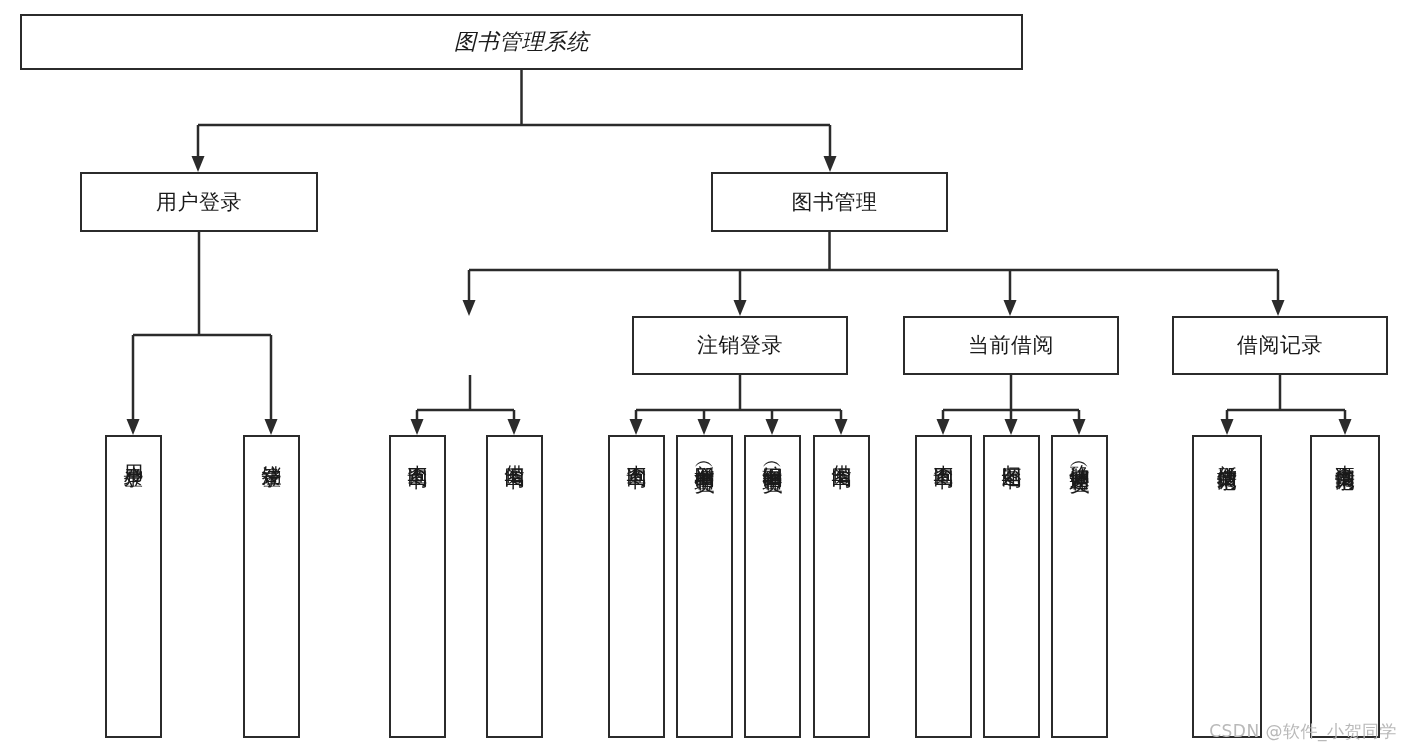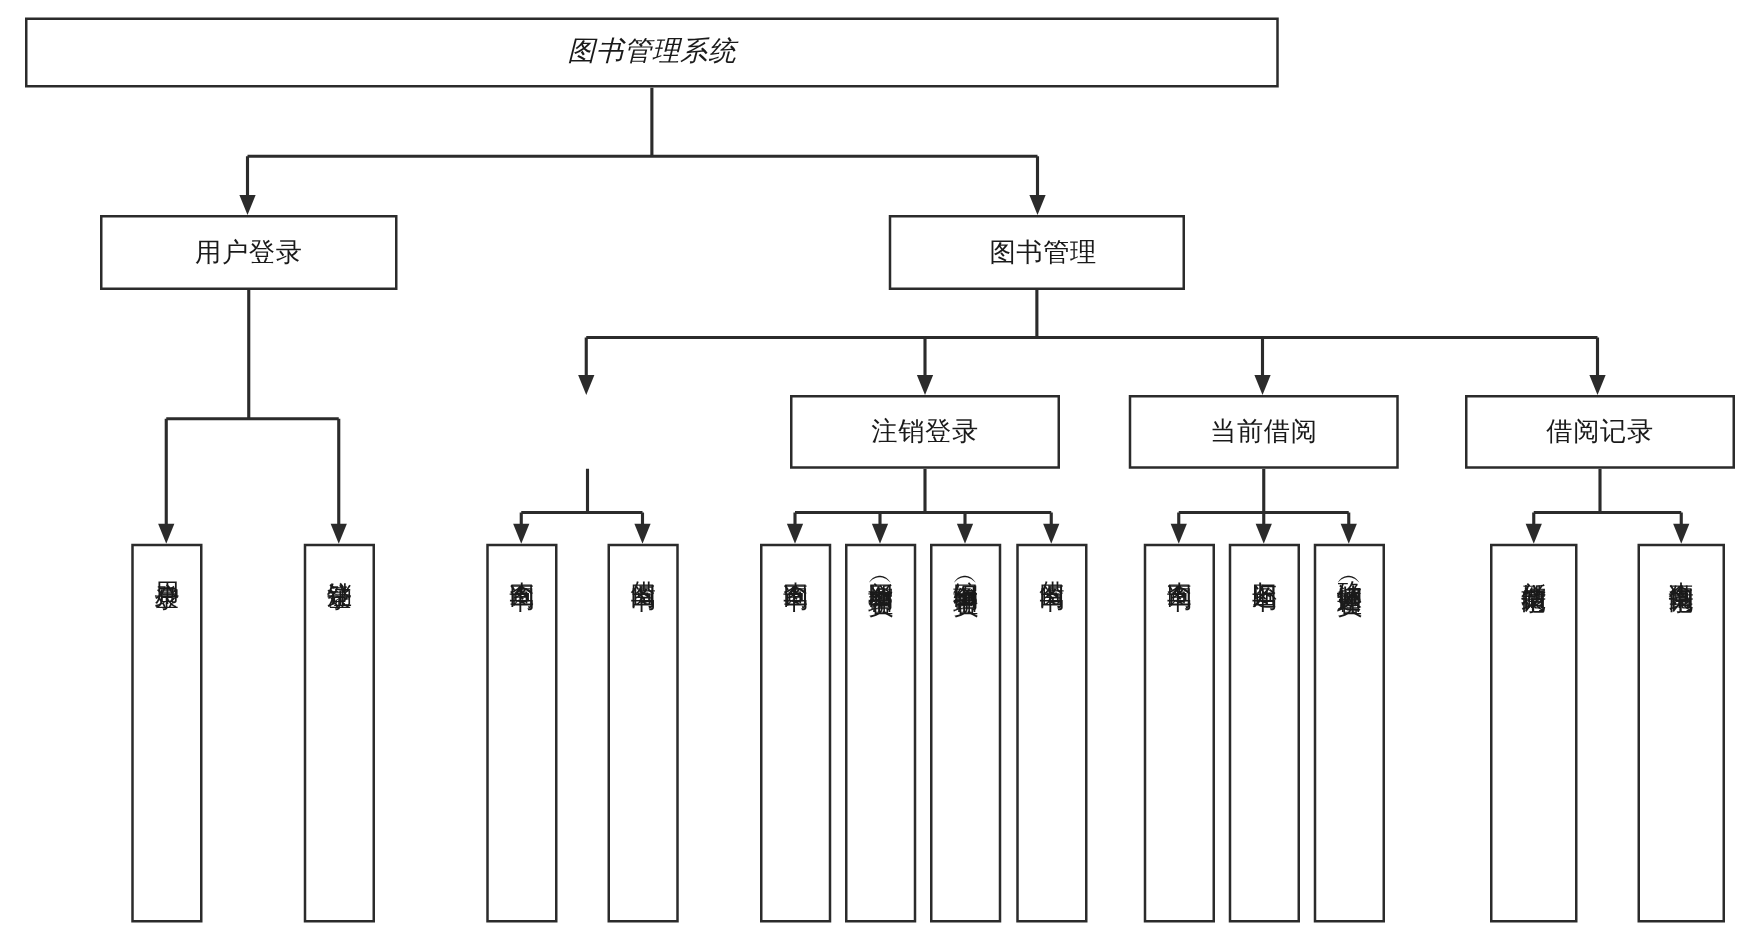--- a/index.html
+++ b/index.html
@@ -192,14 +192,15 @@
   <div class="node leaf" id="box-leaf-confirm-return" style="left: 1051px; top: 435px; width: 57px; height: 303px;">
     <span class="label">确认归还（管理员）</span>
   </div>
   <div class="node leaf" id="box-leaf-add-record" style="left: 1192px; top: 435px; width: 70px; height: 303px;">
     <span class="label">新增借阅记录</span>
   </div>
   <div class="node leaf" id="box-leaf-query-record" style="left: 1310px; top: 435px; width: 70px; height: 303px;">
     <span class="label">查询借阅记录</span>
   </div>
 
+  <div id="watermark">CSDN @软件_小贺同学</div>
 
 </div>
 
 </body></html>

